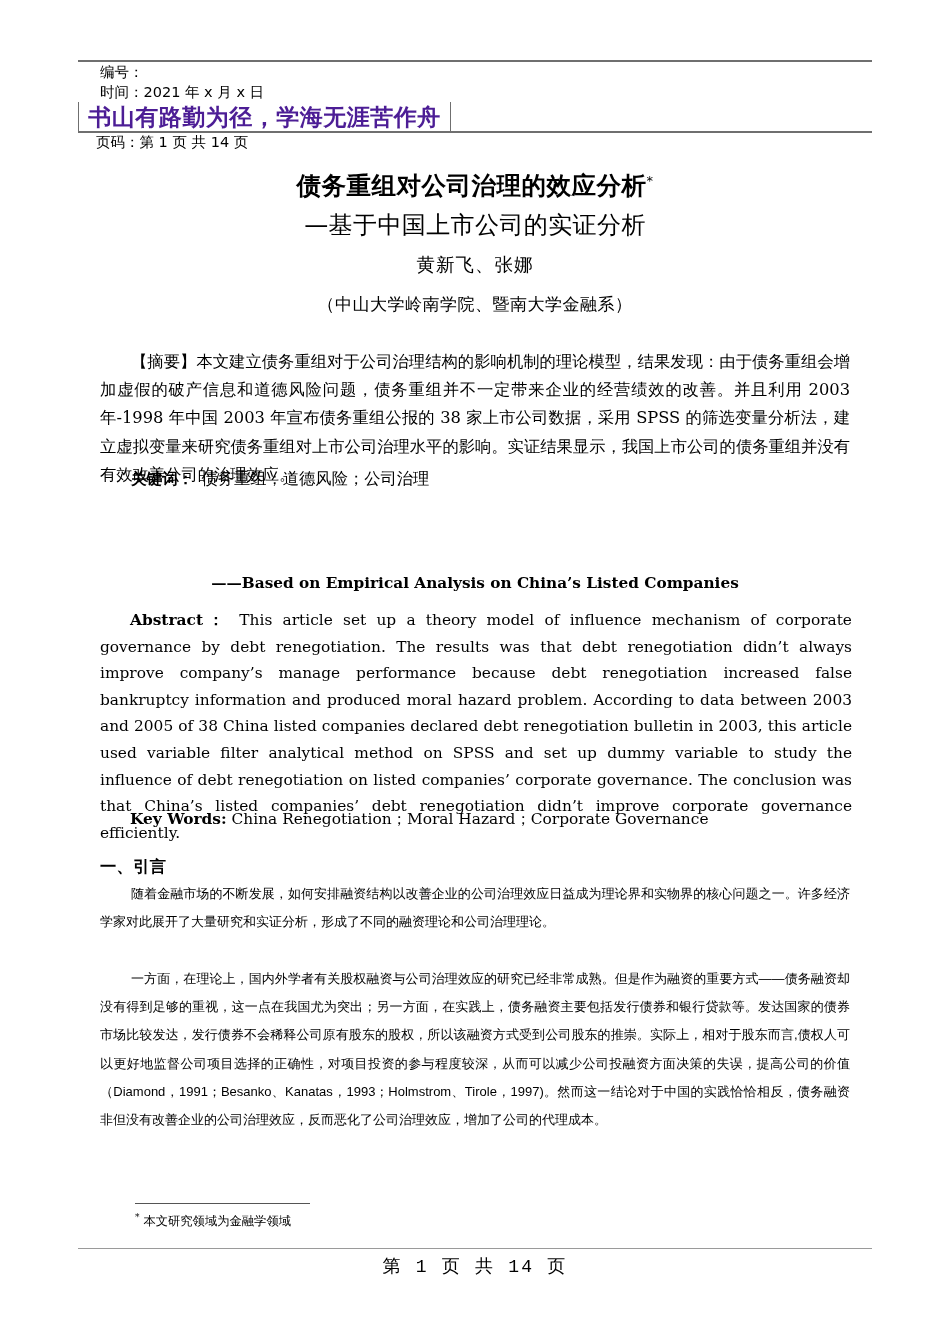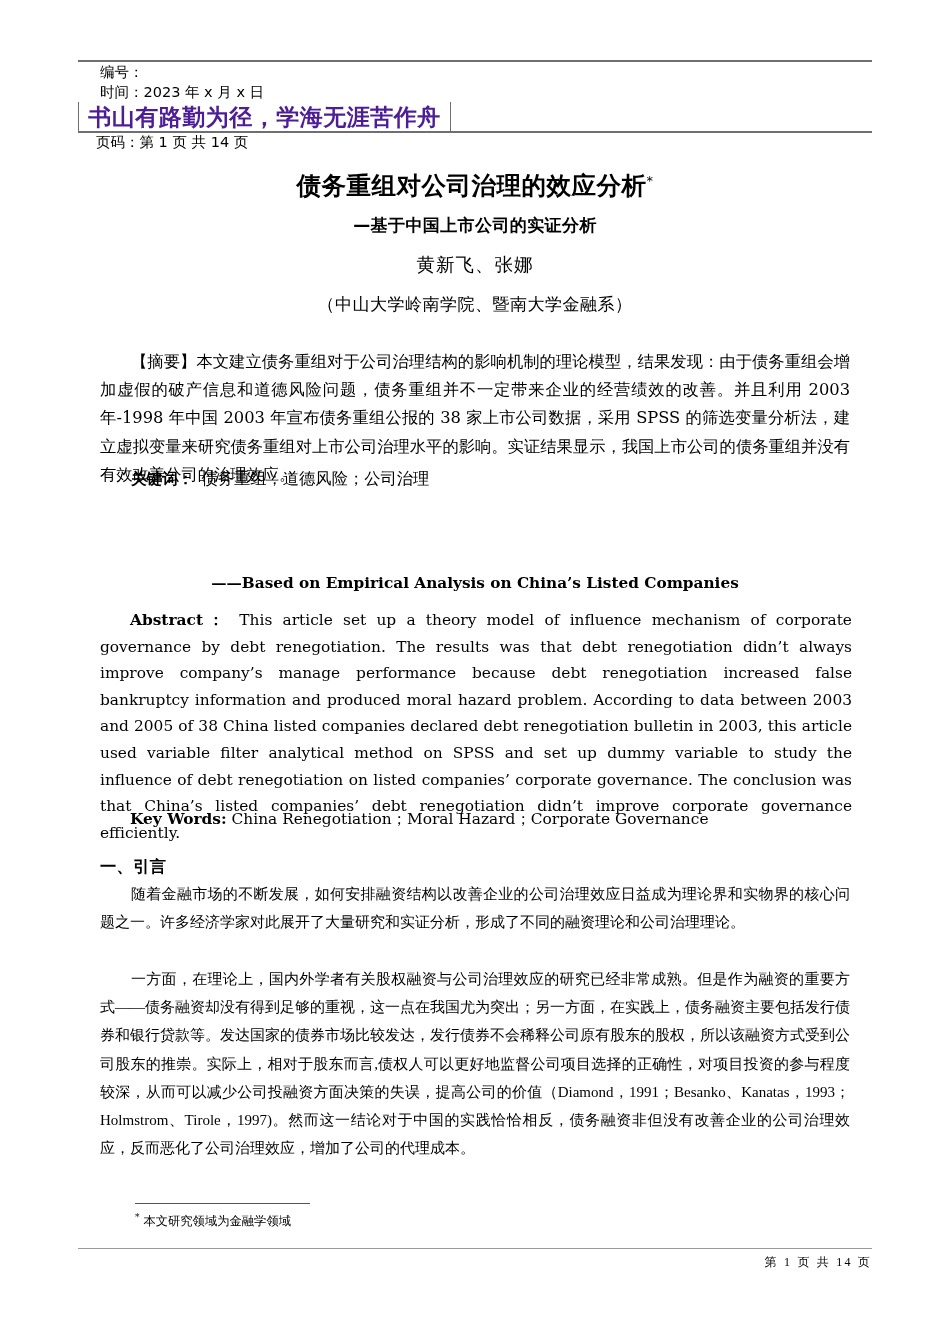--- a/index.html
+++ b/index.html
@@ -87,22 +87,22 @@
     line-height: 34px;
     letter-spacing: 0.5px;
   }
   .doc-title sup {
     font-size: 13px;
     font-weight: normal;
     vertical-align: super;
   }
   .doc-subtitle {
     font-family: "DejaVu Sans", "Liberation Sans", sans-serif;
-    font-weight: bold;
-    font-size: 17px;
+    font-weight: normal;
+    font-size: 24px;
     line-height: 30px;
     margin-top: 7px;
     letter-spacing: 0.4px;
   }
   .doc-authors {
     font-family: "DejaVu Serif", "Liberation Serif", serif;
     font-size: 18.5px;
     line-height: 30px;
     margin-top: 10px;
     letter-spacing: 1px;
@@ -203,22 +203,22 @@
     font-weight: bold;
     font-size: 16.3px;
     line-height: 24px;
     letter-spacing: 0.3px;
   }
 
   .body-para {
     position: absolute;
     left: 100px;
     width: 750px;
-    font-family: Liberation Serif, serif;
-    font-size: 15px;
+    font-family: Liberation Sans, sans-serif;
+    font-size: 13px;
     line-height: 28.2px;
     text-align: justify;
     text-justify: inter-ideograph;
     text-indent: 31px;
   }
   #para-1 { top: 880px; }
   #para-2 { top: 965px; }
 
   
   .footnote-rule {
@@ -247,35 +247,35 @@
     top: 1248px;
     width: 794px;
     height: 0;
     border-top: 1px solid #9a9a9a;
   }
   .footer-pageinfo {
     position: absolute;
     left: 78px;
     top: 1254px;
     width: 794px;
-    text-align: right;
-    font-family: Liberation Serif, serif;
-    font-size: 12px;
+    text-align: center;
+    font-family: Liberation Mono, monospace;
+    font-size: 18px;
     letter-spacing: 2.2px;
   }
 </style>
 </head>
 <body>
 
 <div class="page">
 
   <div class="header-table">
     <div class="hdr-cell hdr-cell-left">
       <span class="hdr-line">编号：</span>
-      <span class="hdr-line">时间：2023 年 x 月 x 日</span>
+      <span class="hdr-line">时间：2021 年 x 月 x 日</span>
     </div>
     <div class="hdr-cell hdr-cell-mid">
       <span class="hdr-slogan">书山有路勤为径，学海无涯苦作舟</span>
     </div>
     <div class="hdr-cell hdr-cell-right">
       <span class="hdr-line">页码：第 1 页  共 14 页</span>
     </div>
   </div>
 
   <div class="title-block">

